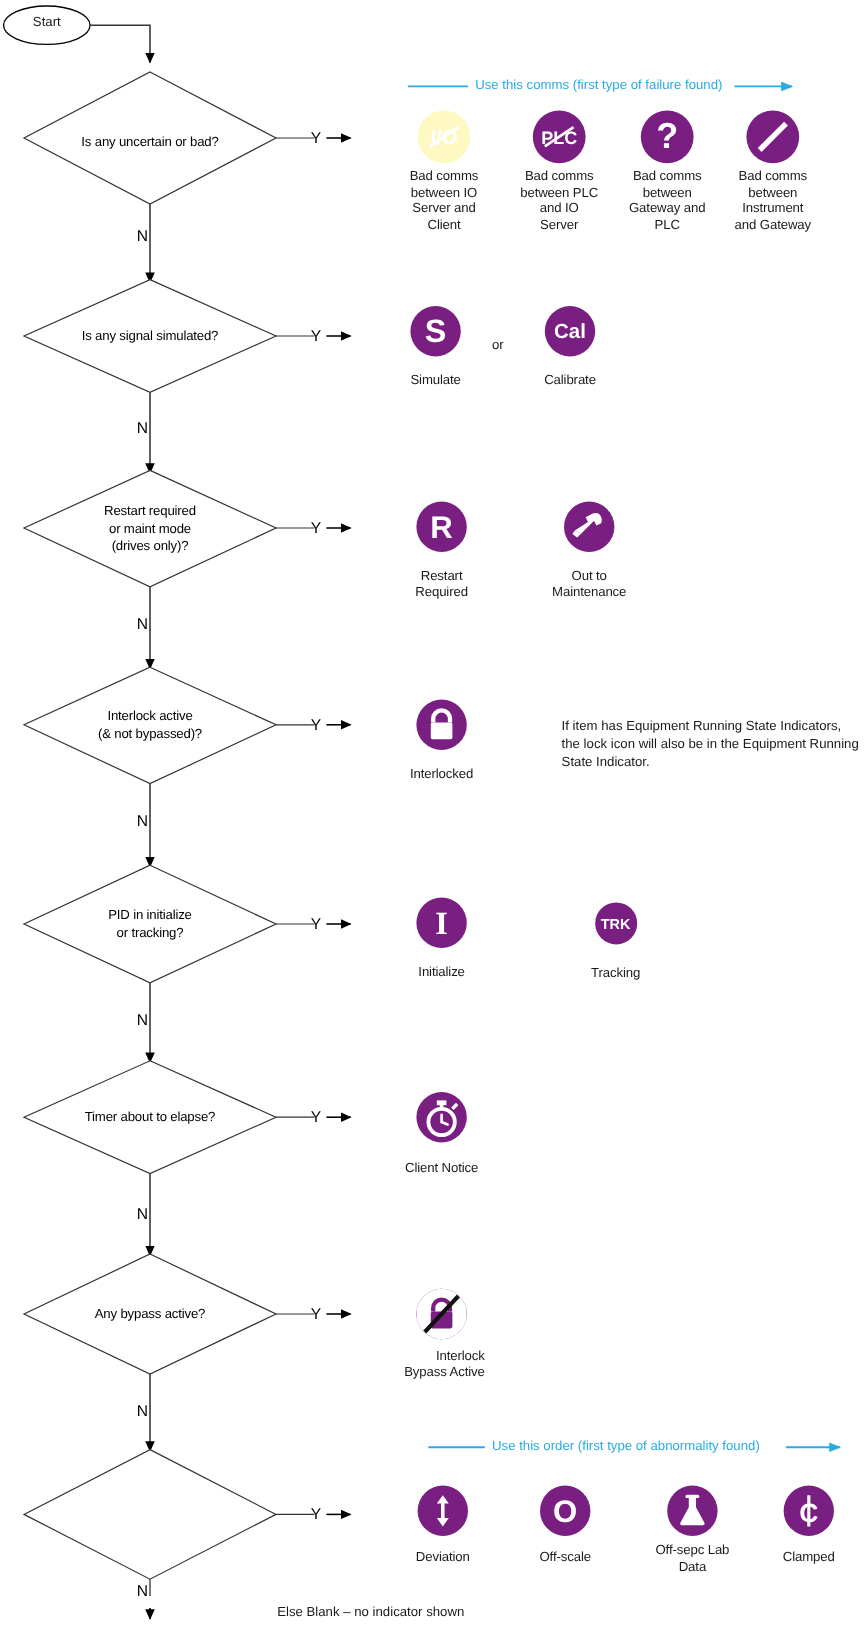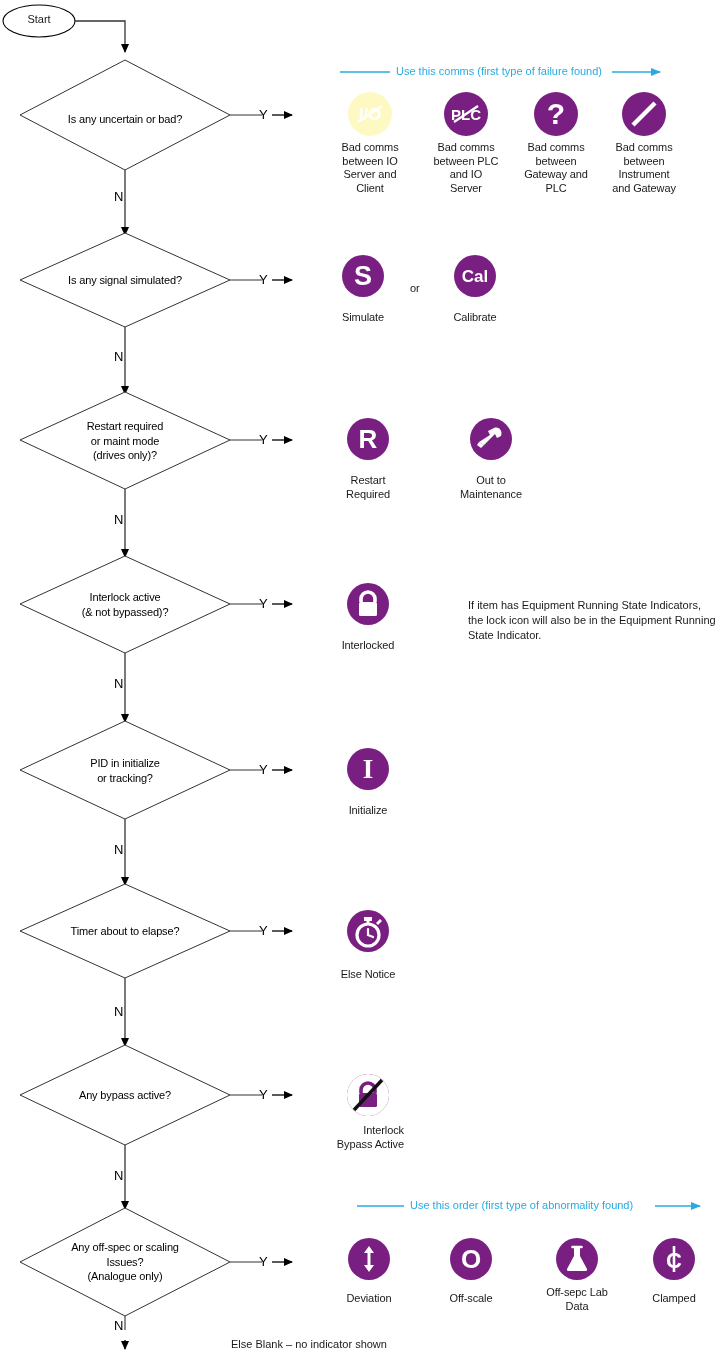--- a/index.html
+++ b/index.html
@@ -163,23 +163,20 @@
   <div class="dia-label" style="left:35px; top:273px; width:180px;">Is any signal simulated?</div>
   <div class="dia-label" style="left:35px; top:419px; width:180px;">Restart required
 or maint mode
 (drives only)?</div>
   <div class="dia-label" style="left:35px; top:590px; width:180px;">Interlock active
 (&amp; not bypassed)?</div>
   <div class="dia-label" style="left:35px; top:756px; width:180px;">PID in initialize
 or tracking?</div>
   <div class="dia-label" style="left:35px; top:924px; width:180px;">Timer about to elapse?</div>
   <div class="dia-label" style="left:35px; top:1088px; width:180px;">Any bypass active?</div>
-  <div class="dia-label" style="left:35px; top:1240px; width:180px;">Any off-spec or scaling
-Issues?
-(Analogue only)</div>
 
   <div class="yn" style="left:259px; top:107px;">Y</div>
   <div class="yn" style="left:259px; top:272px;">Y</div>
   <div class="yn" style="left:259px; top:432px;">Y</div>
   <div class="yn" style="left:259px; top:596px;">Y</div>
   <div class="yn" style="left:259px; top:762px;">Y</div>
   <div class="yn" style="left:259px; top:923px;">Y</div>
   <div class="yn" style="left:259px; top:1087px;">Y</div>
   <div class="yn" style="left:259px; top:1254px;">Y</div>
 
@@ -294,32 +291,38 @@
     <div class="icon-caption" style="margin-top:14px;">Interlocked</div>
   </div>
 
   <div class="icon-cell" style="left:332px; top:748px; width:72px;">
     <span class="icon-circle" style="width:42px;height:42px;background:#7A1F82;">
       <span class="icon-glyph" style="font-size:27px;font-family:'Liberation Serif',serif;">I</span>
     </span>
     <div class="icon-caption" style="margin-top:14px;">Initialize</div>
   </div>
 
+  <div class="icon-cell" style="left:480px; top:752px; width:66px;">
+    <span class="icon-circle" style="width:35px;height:35px;background:#7A1F82;">
+      <span class="icon-glyph" style="font-size:12px;">TRK</span>
+    </span>
+    <div class="icon-caption" style="margin-top:18px;">Tracking</div>
+  </div>
 
   <div class="icon-cell" style="left:332px; top:910px; width:72px;">
     <span class="icon-circle" style="width:42px;height:42px;background:#7A1F82;">
       <svg viewBox="0 0 42 42" width="42" height="42">
         <rect x="17" y="7" width="8" height="4" fill="#fff"></rect>
         <rect x="19.5" y="10" width="3" height="4" fill="#fff"></rect>
         <path d="M29,13 L33,9 L35,11 L31,15 Z" fill="#fff"></path>
         <circle cx="21" cy="25" r="11" fill="none" stroke="#fff" stroke-width="3.2"></circle>
         <path d="M21,19 L21,25 L26,27" fill="none" stroke="#fff" stroke-width="2.2" stroke-linecap="round"></path>
       </svg>
     </span>
-    <div class="icon-caption" style="margin-top:16px;">Else Notice</div>
+    <div class="icon-caption" style="margin-top:16px;">Client Notice</div>
   </div>
 
   <div class="icon-cell" style="left:332px; top:1074px; width:72px;text-align:right;">
     <span class="icon-circle" style="width:42px;height:42px;background:#7A1F82;">
       <svg viewBox="0 0 42 42" width="42" height="42">
         <circle cx="21" cy="21" r="21" fill="#ffffff"></circle>
         <path d="M14,19 L14,16 a7,7 0 0 1 14,0 L28,19" fill="none" stroke="#7A1F82" stroke-width="3.6"></path>
         <rect x="12" y="19" width="18" height="14" rx="1.5" fill="#7A1F82"></rect>
         <line x1="7" y1="36" x2="35" y2="6" stroke="#111" stroke-width="3.4"></line>
       </svg>

